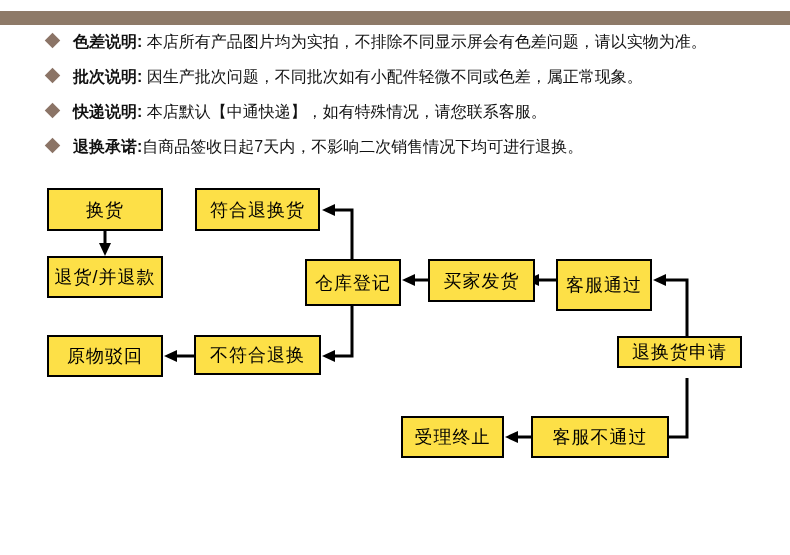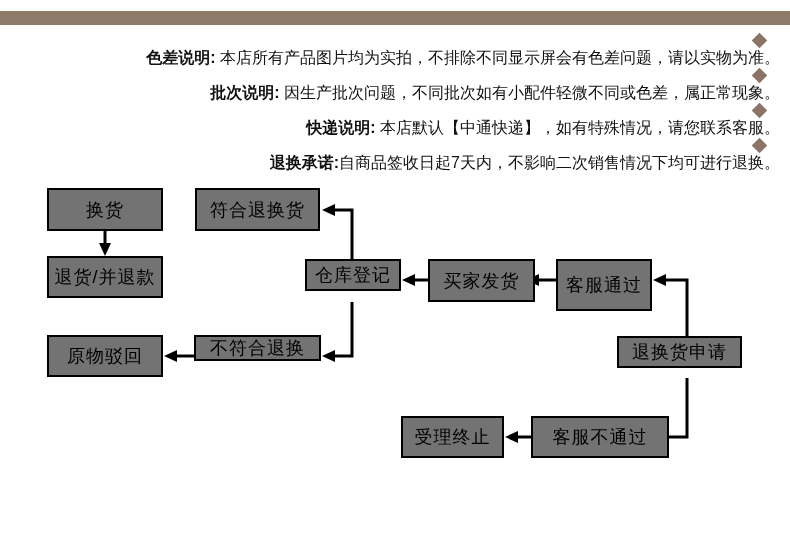--- a/index.html
+++ b/index.html
@@ -20,26 +20,25 @@
     background: #8e7a68;
   }
   .notices {
     position: absolute;
     left: 44px;
     top: 32px;
     width: 736px;
   }
   .notice {
     display: flex;
-    align-items: flex-end;
+    align-items: flex-start;
     height: 35px;
     font-size: 16px;
     color: #111111;
     white-space: nowrap;
-    flex-direction: column;
   }
   .bullet-wrap {
     flex: none;
     width: 16px;
     height: 16px;
     margin-right: 13px;
     display: flex;
     align-items: center;
     justify-content: center;
   }
@@ -54,21 +53,21 @@
   .flowchart {
     position: absolute;
     left: 0;
     top: 0;
     width: 790px;
     height: 555px;
   }
   .flow-box {
     position: absolute;
     box-sizing: border-box;
-    background: #737373;
+    background: #fde047;
     border: 2px solid #000000;
     display: flex;
     align-items: center;
     justify-content: center;
     font-size: 18px;
     letter-spacing: 1px;
     color: #000000;
     white-space: nowrap;
     z-index: 2;
   }
@@ -137,24 +136,24 @@
         <polyline points="687,336 687,280 665,280" stroke="#000000"></polyline>
         <polyline points="352,302 352,356 334,356" stroke="#000000"></polyline>
         <polyline points="194,356 176,356" stroke="#000000"></polyline>
         <polyline points="687,378 687,437 665,437" stroke="#000000"></polyline>
         <polyline points="531,437 517,437" stroke="#000000"></polyline>
       </svg>
     <div id="flowchart-boxes">
         <div class="flow-box" style="left: 47px; top: 188px; width: 116px; height: 43px;">换货</div>
         <div class="flow-box" style="left: 195px; top: 188px; width: 125px; height: 43px;">符合退换货</div>
         <div class="flow-box" style="left: 47px; top: 256px; width: 116px; height: 42px;">退货/并退款</div>
-        <div class="flow-box" style="left: 305px; top: 259px; width: 96px; height: 32px; font-family: Liberation Mono, monospace;">仓库登记</div>
+        <div class="flow-box" style="left: 305px; top: 259px; width: 96px; height: 47px; font-family: Liberation Mono, monospace;">仓库登记</div>
         <div class="flow-box" style="left: 428px; top: 259px; width: 107px; height: 43px;">买家发货</div>
         <div class="flow-box" style="left: 556px; top: 259px; width: 96px; height: 52px;">客服通过</div>
         <div class="flow-box" style="left: 47px; top: 335px; width: 116px; height: 42px;">原物驳回</div>
-        <div class="flow-box" style="left: 194px; top: 335px; width: 127px; height: 26px;">不符合退换</div>
+        <div class="flow-box" style="left: 194px; top: 335px; width: 127px; height: 40px;">不符合退换</div>
         <div class="flow-box" style="left: 617px; top: 336px; width: 125px; height: 32px;">退换货申请</div>
         <div class="flow-box" style="left: 401px; top: 416px; width: 103px; height: 42px;">受理终止</div>
         <div class="flow-box" style="left: 531px; top: 416px; width: 138px; height: 42px;">客服不通过</div>
       </div>
   </div>
 
 </div>
 
 </body></html>

